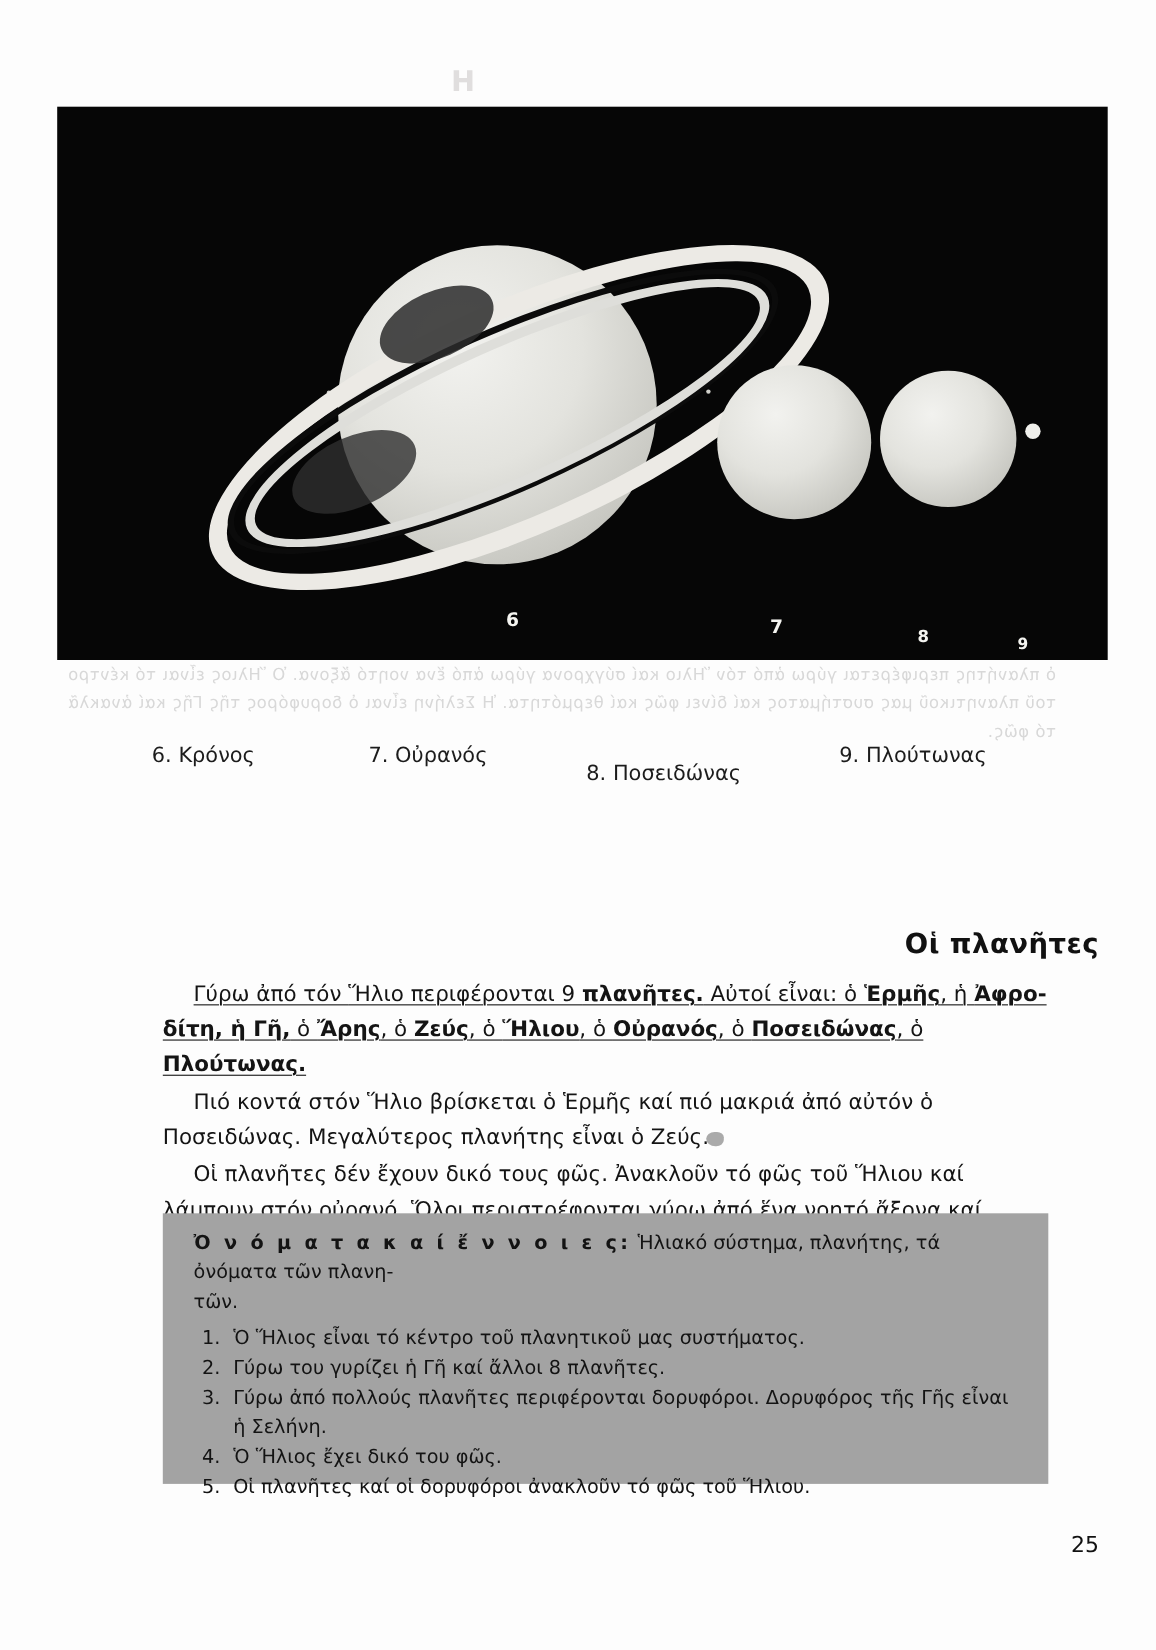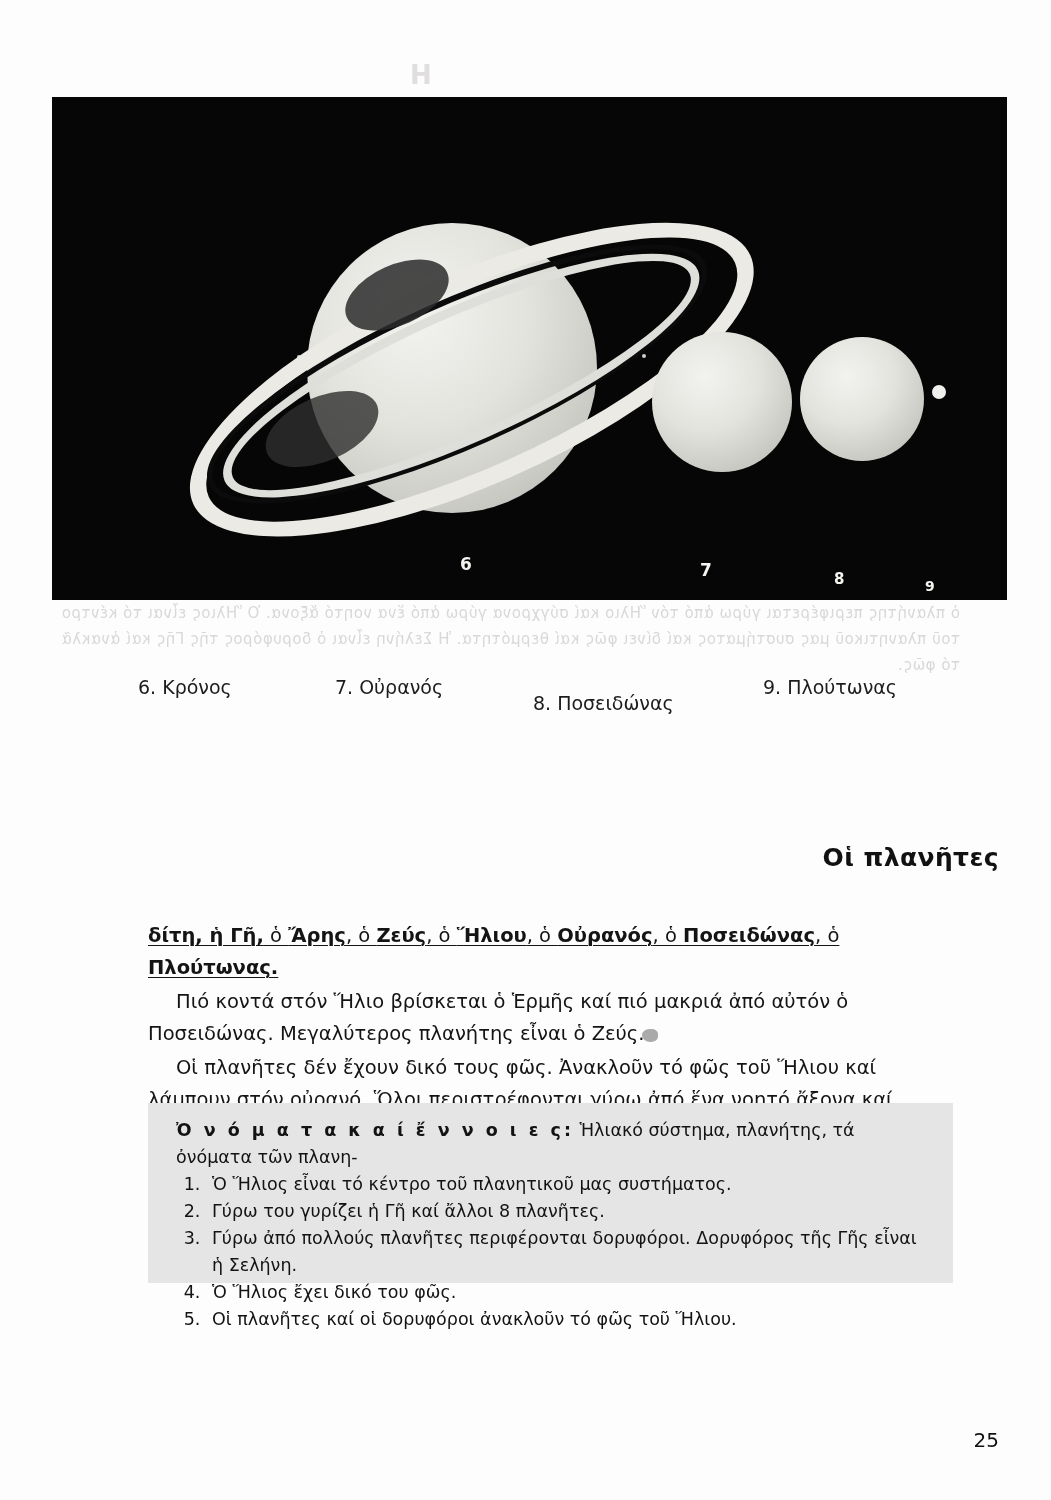--- a/index.html
+++ b/index.html
@@ -207,22 +207,22 @@
     margin-left: -3px;
     opacity: .75;
   }
 
   
   .grey-box {
     position: absolute;
     left: 148px;
     top: 1103px;
     width: 805px;
-    height: 180px;
-    background: #e5e5e5;
+    height: 246px;
+    background: #a3a3a3;
     padding: 14px 22px 10px 28px;
     box-sizing: border-box;
     font-size: 17.5px;
     line-height: 27px;
     color: #131313;
   }
   .spaced {
     font-weight: bold;
     letter-spacing: 3px;
   }
@@ -233,21 +233,21 @@
     margin: 0;
     padding: 0 0 0 30px;
     list-style: decimal;
   }
   ol.gb-list li { margin: 0; padding-left: 6px; }
 
   
   .page-number {
     position: absolute;
     right: 52px;
-    top: 1428px;
+    top: 1392px;
     font-size: 20px;
     color: #111;
   }
 </style>
 </head>
 <body>
 
 <div class="page">
 
   <div class="bleed-top">Η</div>
@@ -301,31 +301,32 @@
     <span class="cap-1">6. Κρόνος</span>
     <span class="cap-2">7. Οὐρανός</span>
     <span class="cap-3">8. Ποσειδώνας</span>
     <span class="cap-4">9. Πλούτωνας</span>
   </div>
 
   <div class="section-title">Οἱ πλανῆτες</div>
 
   <div class="body-text">
     <p class="first">
-      <br>
+      <span class="u"><span>Γύρω ἀπό τόν </span><span>Ἥλιο περιφέρονται 9 </span><b>πλανῆτες.</b><span> Αὐτοί εἶναι: ὁ </span><b>Ἑρμῆς</b><span>, ἡ </span><b>Ἀφρο-</b></span><br>
       <span class="u"><b>δίτη, ἡ Γῆ,</b><span> ὁ </span><b>Ἄρης</b><span>, ὁ </span><b>Ζεύς</b><span>, ὁ </span><b>Ἥλιου</b><span>, ὁ </span><b>Οὐρανός</b><span>, ὁ </span><b>Ποσειδώνας</b><span>, ὁ </span><b>Πλούτωνας.</b></span>
     </p>
     <p><span>Πιό κοντά στόν Ἥλιο βρίσκεται ὁ Ἑρμῆς καί πιό μακριά ἀπό αὐτόν ὁ Ποσειδώνας. Μεγαλύτερος πλανήτης εἶναι ὁ Ζεύς.</span><span class="smudge"></span></p>
     <p><span>Οἱ πλανῆτες δέν ἔχουν δικό τους φῶς. Ἀνακλοῦν τό φῶς τοῦ Ἥλιου καί λάμπουν στόν οὐρανό. Ὅλοι περιστρέφονται γύρω ἀπό ἕνα νοητό ἄξονα καί σύγχρονα περιφέρονται γύρω ἀπό τόν Ἥλιο.</span><span class="smudge"></span></p>
   </div>
 
   <div class="grey-box">
     <p class="gb-line">
       <span class="spaced">Ὀ ν ό μ α τ α   κ α ί   ἔ ν ν ο ι ε ς:</span><span> Ἡλιακό σύστημα, πλανήτης, τά ὀνόματα τῶν πλανη-</span>
     </p>
+    <p class="gb-sub">τῶν.</p>
 
     <ol class="gb-list">
       <li>Ὁ Ἥλιος εἶναι τό κέντρο τοῦ πλανητικοῦ μας συστήματος.</li>
       <li>Γύρω του γυρίζει ἡ Γῆ καί ἄλλοι 8 πλανῆτες.</li>
       <li>Γύρω ἀπό πολλούς πλανῆτες περιφέρονται δορυφόροι. Δορυφόρος τῆς Γῆς εἶναι ἡ Σελήνη.</li>
       <li>Ὁ Ἥλιος ἔχει δικό του φῶς.</li>
       <li>Οἱ πλανῆτες καί οἱ δορυφόροι ἀνακλοῦν τό φῶς τοῦ Ἥλιου.</li>
     </ol>
   </div>
 

